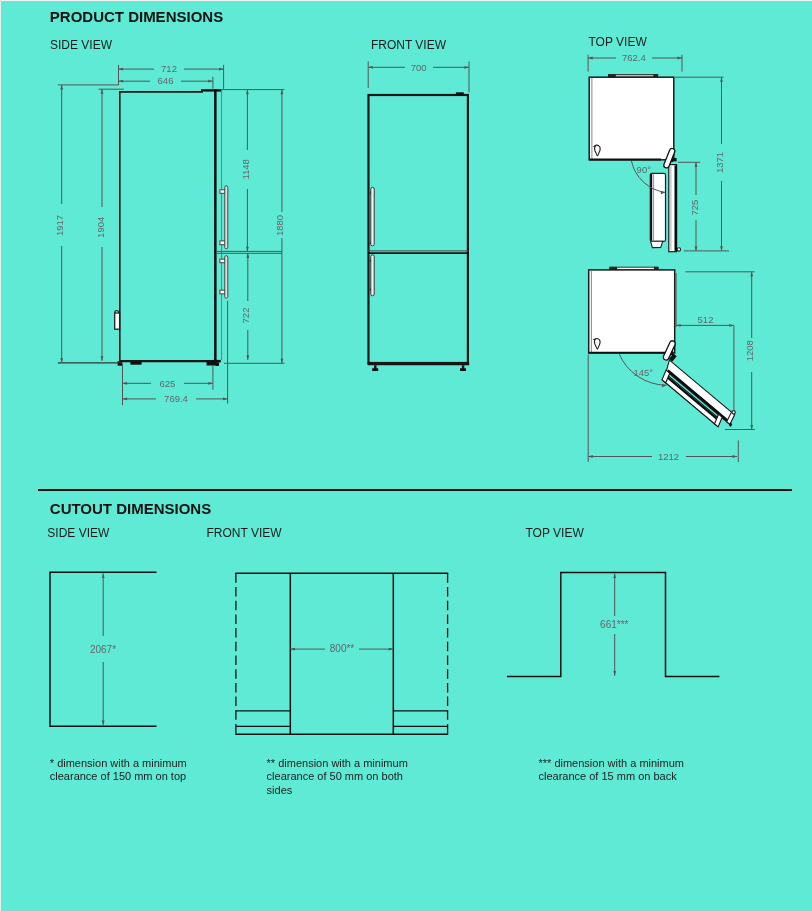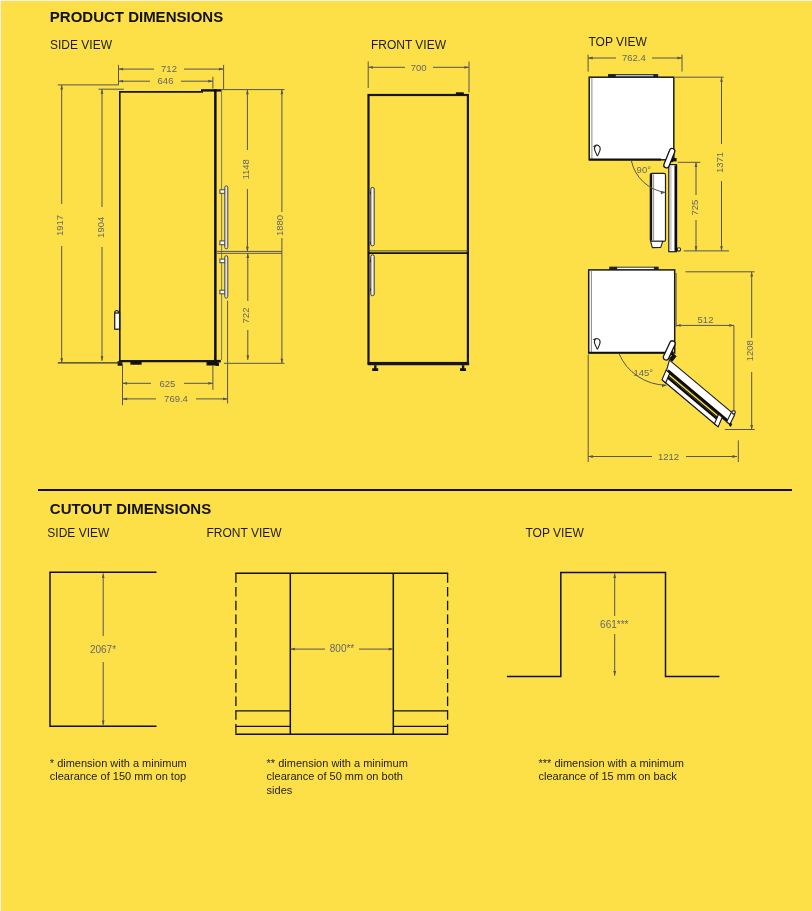--- a/index.html
+++ b/index.html
@@ -1,16 +1,16 @@
 <!DOCTYPE html>
 <html><head>
 <meta charset="utf-8">
 <style>
 html,body{margin:0;padding:0;background:#fff;}
-#page{position:relative;width:812px;height:911px;background:#fde047;overflow:hidden;}
+#page{position:relative;width:812px;height:911px;background:#5eead4;overflow:hidden;}
 svg{position:absolute;top:0;left:0;}
 text{font-family:"Liberation Sans",sans-serif;}
 .dim{fill:#63666b;font-size:9.5px;}
 .dimc{fill:#63666b;font-size:10px;}
 .lbl{fill:#1d1d1d;font-size:12px;}
 .ttl{fill:#111;font-size:15px;font-weight:bold;}
 .fn{fill:#222;font-size:11px;}
 </style>
 </head>
 <body>

